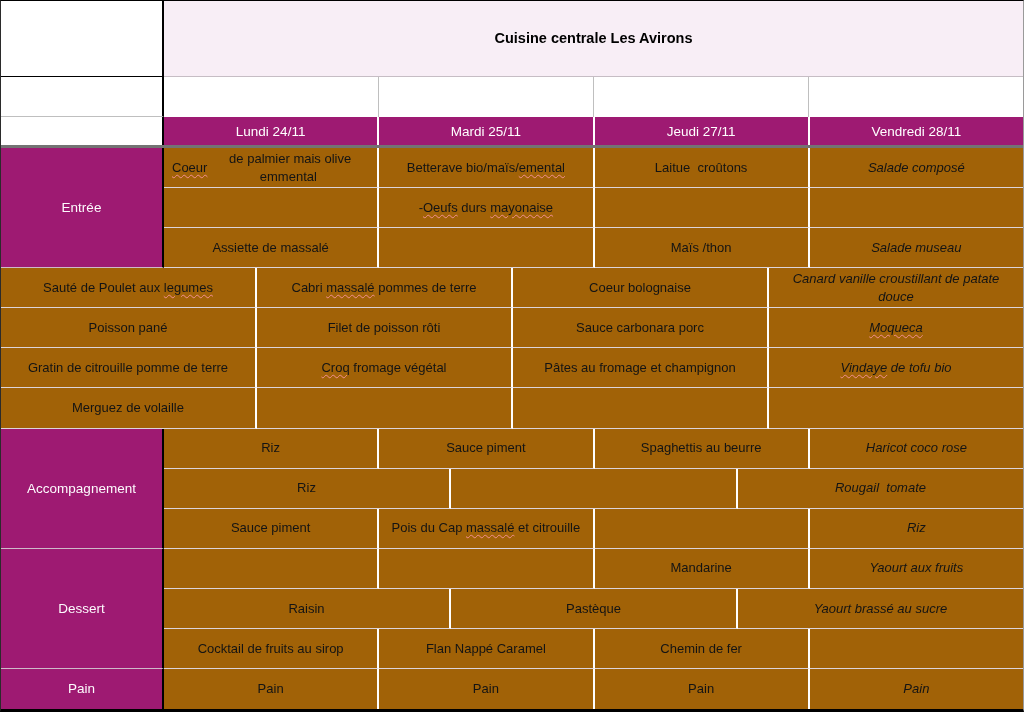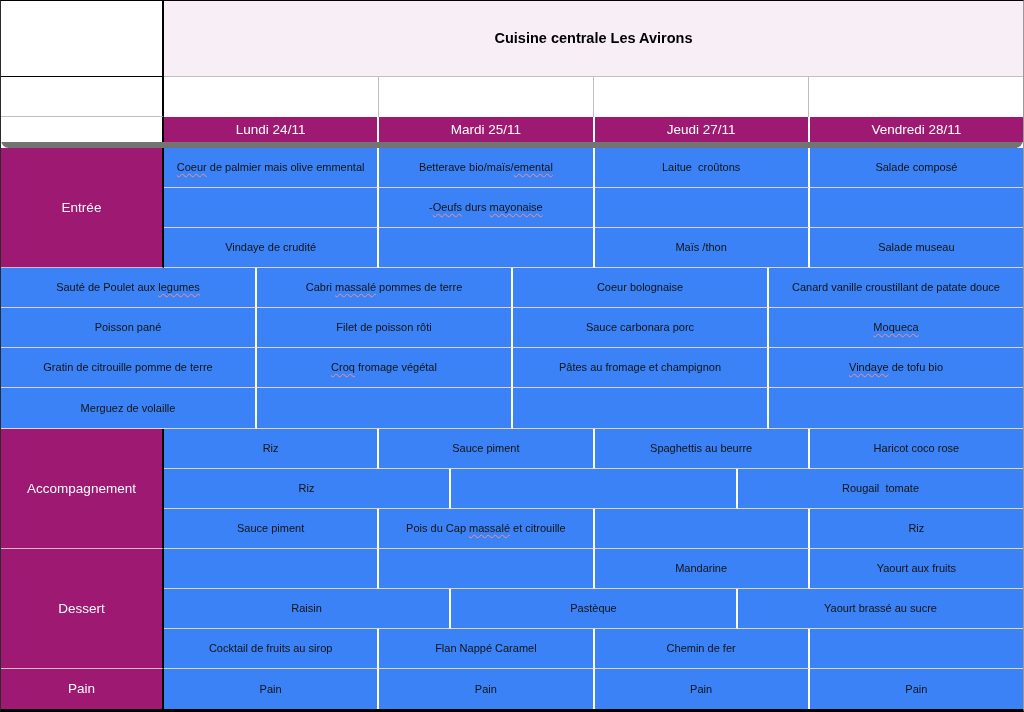--- a/index.html
+++ b/index.html
@@ -22,44 +22,44 @@
     flex:1;background:#F8EEF6;border-bottom:1px solid #c6bdc4;
     display:flex;flex-direction:column;align-items:center;justify-content:center;
     font-weight:bold;font-size:14.5px;line-height:1.45;color:#000;text-align:center;
   }
   
   .spacer-row{height:40px;flex:0 0 40px;}
   .spacer-row .left-col{border-bottom:1px solid #bfbfbf;}
   .spacer-cell{flex:1;background:#fff;border-right:1px solid #bfbfbf;box-sizing:border-box;}
   .spacer-cell:last-child{border-right:none;}
   
-  .day-row{height:31px;flex:0 0 31px;border-bottom:6px solid #737373;border-radius:8px;}
+  .day-row{height:31px;flex:0 0 31px;border-bottom:3px solid #737373;}
   .day-cell{
     flex:1;background:#9E1A72;color:#fff;border-right:2px solid #fff;box-sizing:border-box;
     display:flex;align-items:center;justify-content:center;font-size:13.5px;
   }
   .day-cell:last-child{border-right:none;}
   
   .body{flex:1;display:flex;flex-direction:column;}
   .section{display:flex;box-sizing:border-box;}
   .row-label{
     width:163px;flex:0 0 163px;box-sizing:border-box;
     background:#9E1A72;color:#fdfbfd;border-right:2px solid #000;border-bottom:1px solid #cfb9ca;
     display:flex;align-items:center;justify-content:center;font-size:13.5px;text-align:center;
   }
   .section:last-child .row-label{border-bottom:none;}
   .section-rows{flex:1;display:flex;flex-direction:column;}
   .menu-row{flex:1;display:flex;box-sizing:border-box;}
   .menu-cell{
-    flex:1;box-sizing:border-box;background:#3b82f6;
+    flex:1;box-sizing:border-box;background:#a16207;
     border-right:2px solid #fff;border-bottom:1px solid #ddd4da;
     display:flex;align-items:center;justify-content:center;text-align:center;
-    font-size:11px;line-height:1.35;color:#141414;padding:1px 8px;white-space:pre-wrap;
-  }
-  .menu-cell:last-child{border-right:none;}
+    font-size:13px;line-height:1.35;color:#141414;padding:1px 8px;white-space:pre-wrap;
+  }
+  .menu-cell:last-child{border-right:none;font-style:italic;}
   .section:last-child .menu-row:last-child .menu-cell{border-bottom:none;}
   .miss{
     text-decoration:underline;text-decoration-style:wavy;
     text-decoration-color:#f28f8f;text-decoration-thickness:1px;text-underline-offset:2px;
   }
 </style>
 </head>
 <body>
 
 <div class="sheet">
@@ -99,21 +99,21 @@
             <div class="menu-cell">Laitue  croûtons</div>
             <div class="menu-cell">Salade composé</div>
           </div>
           <div class="menu-row">
             <div class="menu-cell"></div>
             <div class="menu-cell">-<span class="miss">Oeufs</span> durs <span class="miss">mayonaise</span></div>
             <div class="menu-cell"></div>
             <div class="menu-cell"></div>
           </div>
           <div class="menu-row">
-            <div class="menu-cell">Vindaye de crudité</div>
+            <div class="menu-cell">Assiette de massalé</div>
             <div class="menu-cell"></div>
             <div class="menu-cell">Maïs /thon</div>
             <div class="menu-cell">Salade museau</div>
           </div>
         </div>
       </div>
       <div class="section" style="flex: 4 1 0%;">
         <div class="section-rows">
           <div class="menu-row">
             <div class="menu-cell">Sauté de Poulet aux <span class="miss">legumes</span></div>

